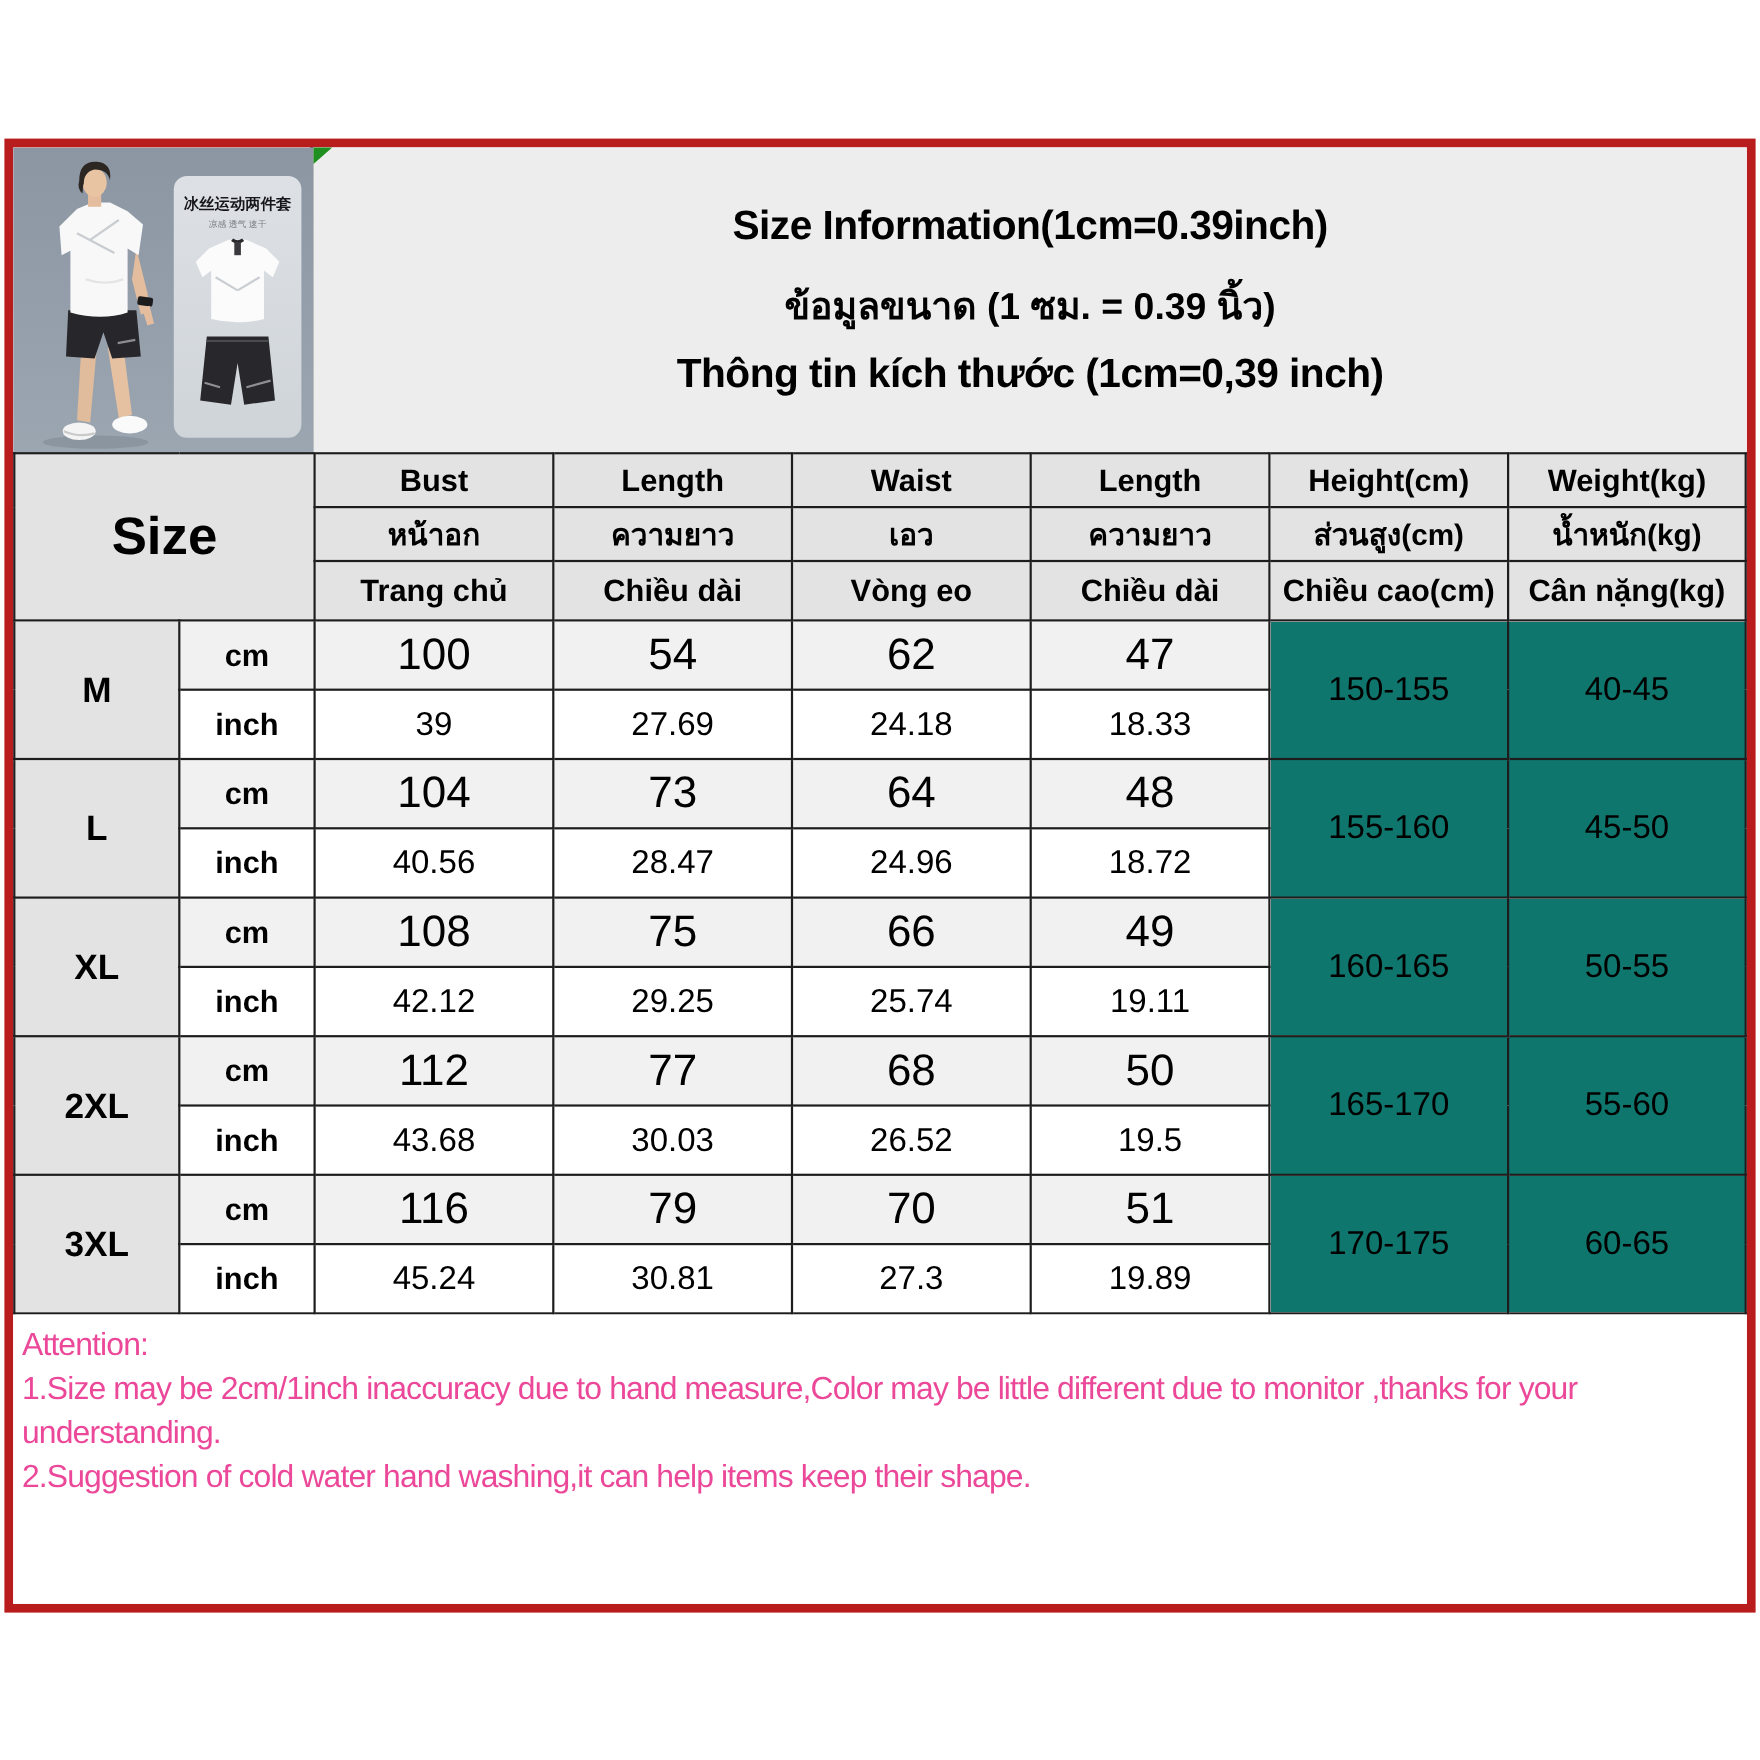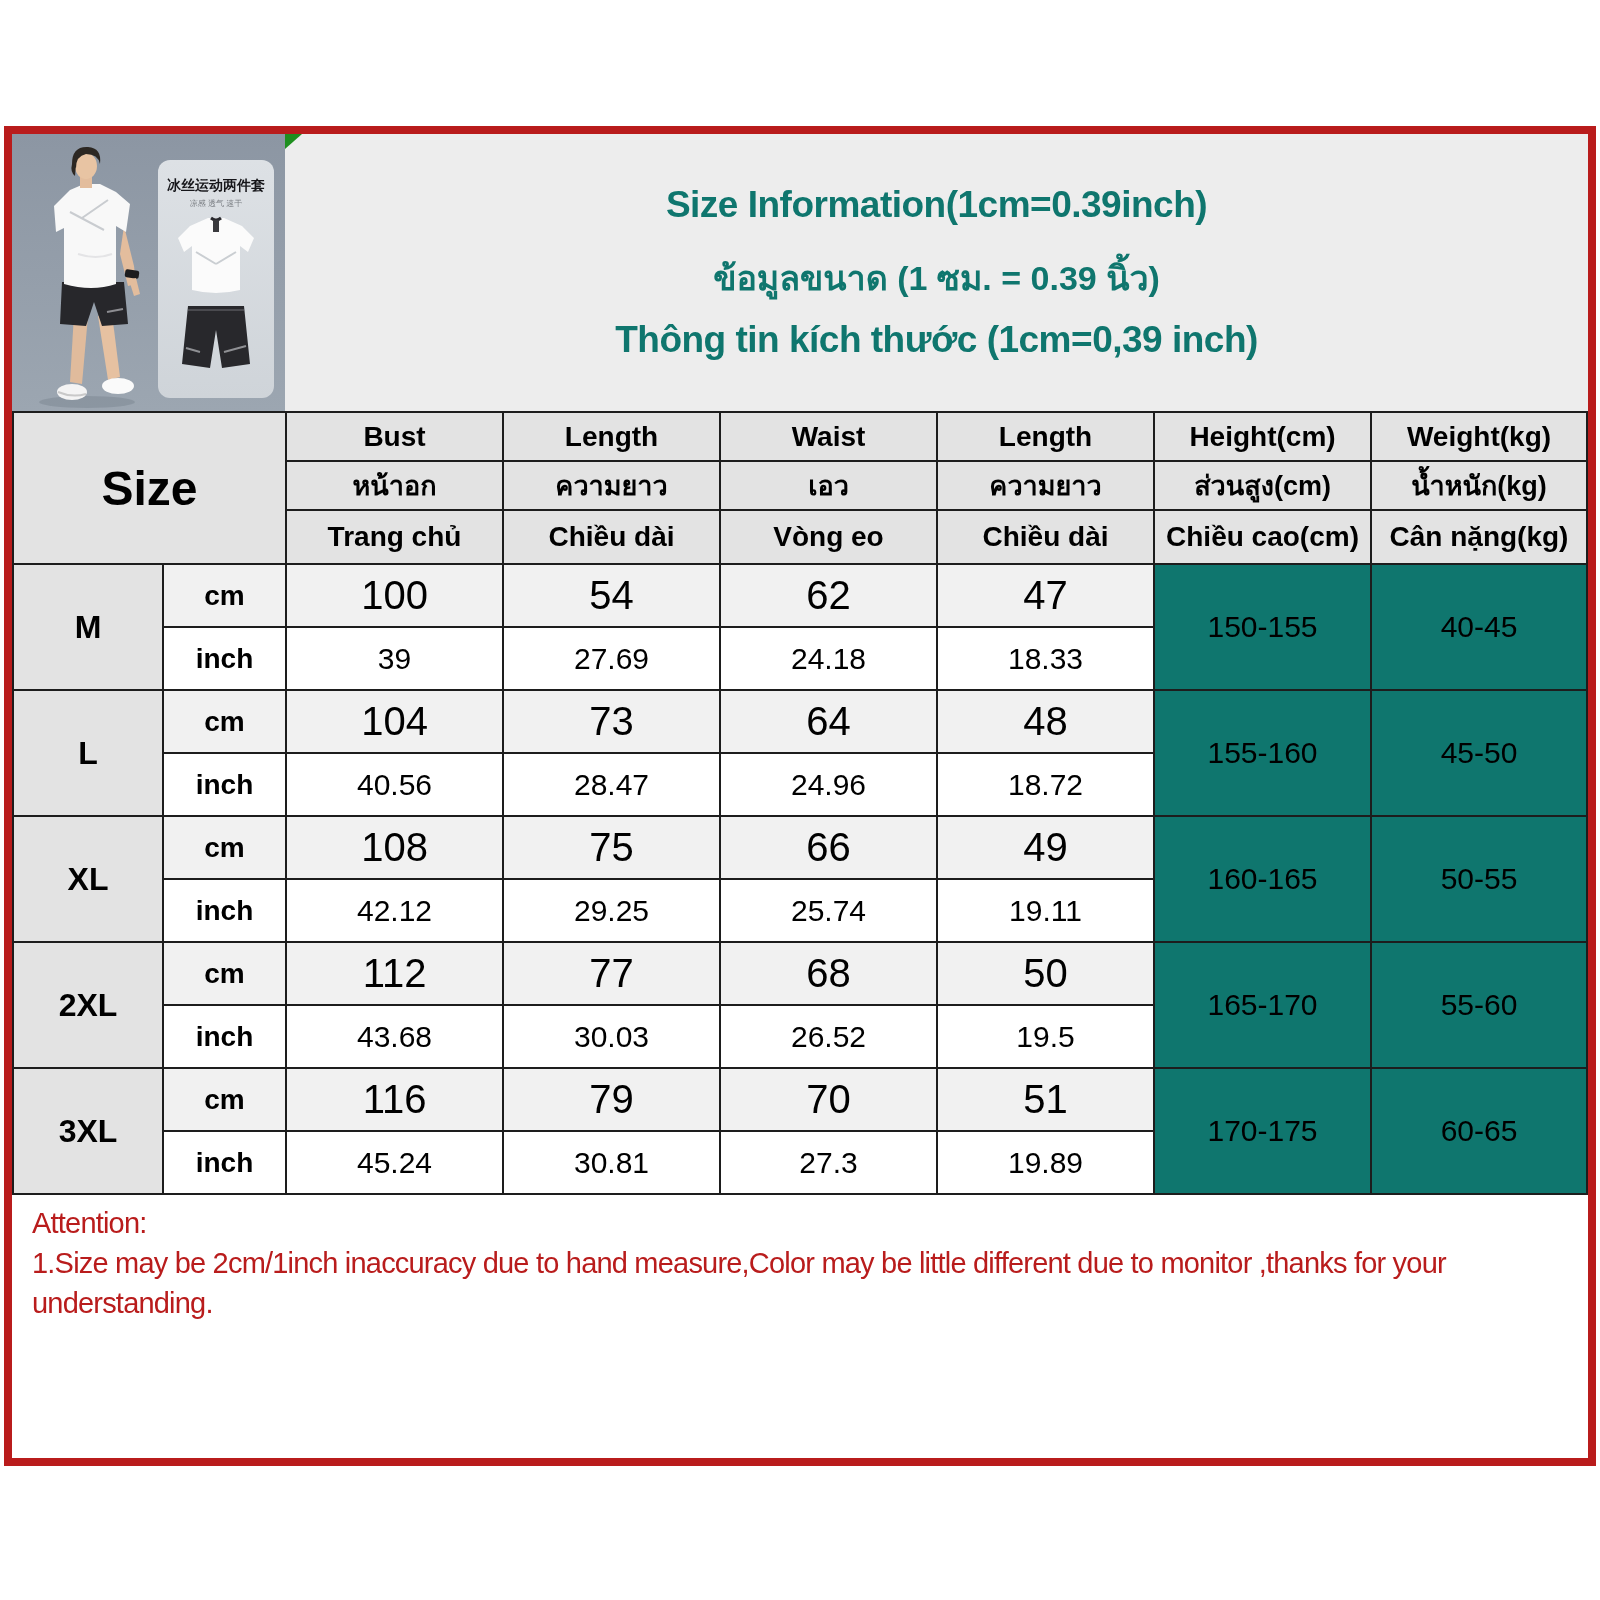--- a/index.html
+++ b/index.html
@@ -12,21 +12,21 @@
     display:flex; flex-direction:column;
   }
 
   
   .top-section { display:flex; height:277px; flex:0 0 auto; }
   .photo-pane { width:273px; flex:0 0 273px; border-right:3px solid #151515; position:relative; }
   .photo-pane svg { display:block; }
   .banner {
     flex:1; background:#ededed; position:relative;
     display:flex; flex-direction:column; align-items:center; justify-content:center;
-    gap:14px; color:#0f766e;
+    gap:14px; color:#000000;
   }
   .corner-triangle {
     position:absolute; left:0; top:0; width:0; height:0;
     border-top:15px solid #1f8f1f; border-right:17px solid transparent;
   }
   .banner-line1, .banner-line3 { font-size:37px; font-weight:700; letter-spacing:-0.5px; }
   .banner-line2 { font-size:34px; font-weight:700;margin-top:11px; }
 
   
   table.size-table { border-collapse:collapse; width:100%; table-layout:fixed; flex:0 0 auto; }
@@ -41,21 +41,21 @@
   .h-th { background:#e3e3e3; font-size:27px; font-weight:700; }
   .h-vi { background:#e3e3e3; font-size:28px; font-weight:700; }
   .cell-size-label { background:#e3e3e3; font-size:32px; font-weight:700; }
   .cell-unit-cm   { background:#f1f1f1; font-size:28px; font-weight:700; }
   .cell-unit-inch { background:#ffffff; font-size:28px; font-weight:700; }
   .cell-val-cm    { background:#f1f1f1; font-size:40px; font-weight:400; }
   .cell-val-inch  { background:#ffffff; font-size:30px; font-weight:400; }
   .cell-range     { background:#0f766e; font-size:30px; font-weight:400; }
 
   
-  .attention { flex:1; background:#fff; padding:8px 8px 0 20px; color:#b91c1c; }
+  .attention { flex:1; background:#fff; padding:8px 8px 0 8px; color:#ec4899; }
   .attention .att-line { font-size:29px; line-height:40px; font-weight:400; letter-spacing:-0.8px; }
 </style>
 </head>
 <body>
 
 <div class="page">
   <div class="content-box">
 
     <div class="top-section">
       <div class="photo-pane">
@@ -255,16 +255,17 @@
         <td class="cell-val-inch">30.81</td>
         <td class="cell-val-inch">27.3</td>
         <td class="cell-val-inch">19.89</td>
       </tr>
     </tbody>
       </table>
 
     <div class="attention">
       <div class="att-line">Attention:</div>
       <div class="att-line">1.Size may be 2cm/1inch inaccuracy due to hand measure,Color may be little different due to monitor ,thanks for your understanding.</div>
+      <div class="att-line">2.Suggestion of cold water hand washing,it can help items keep their shape.</div>
     </div>
 
   </div>
 </div>
 
 </body></html>

